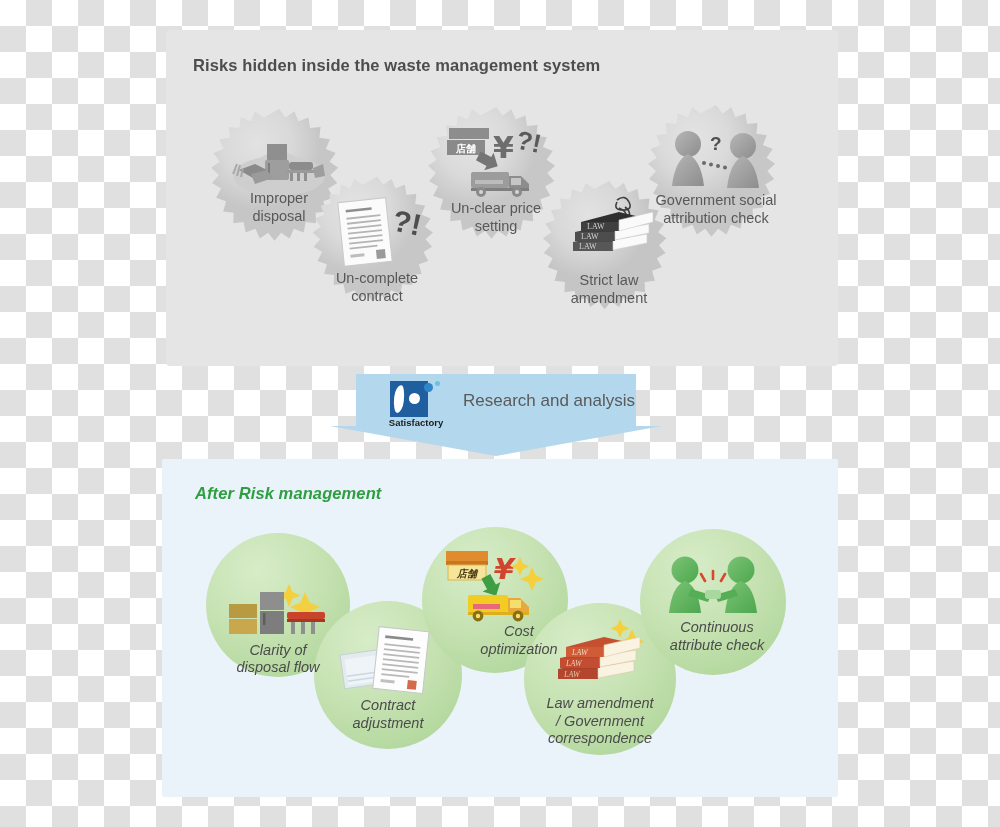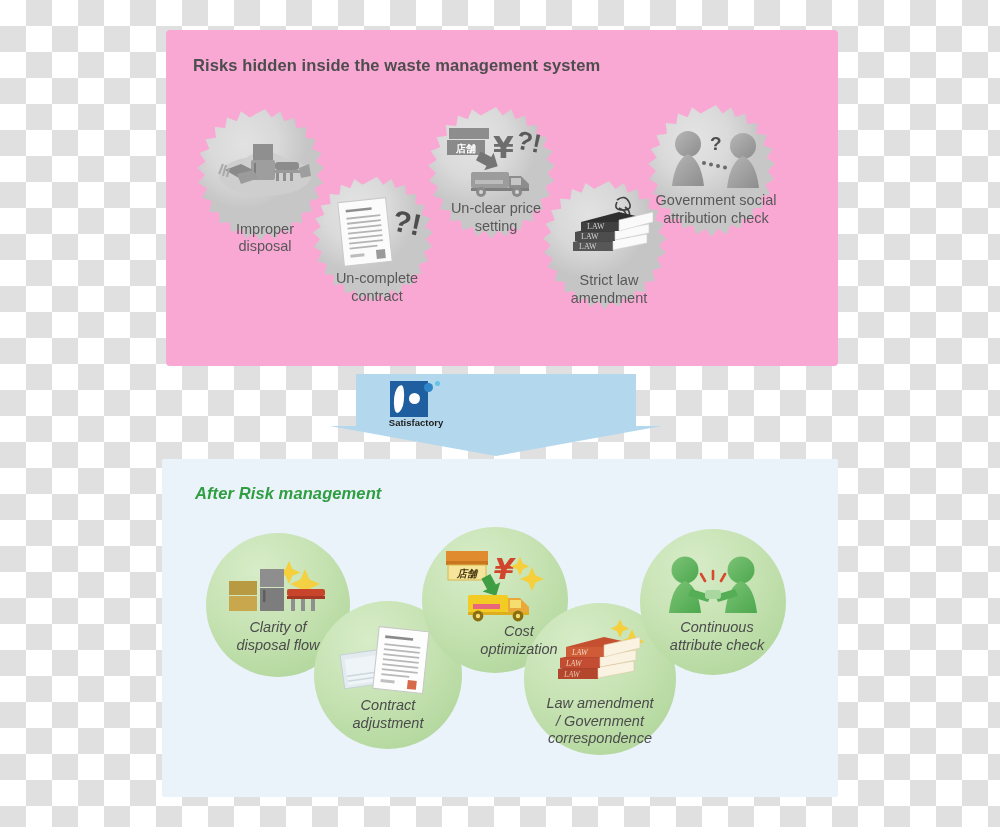--- a/index.html
+++ b/index.html
@@ -11,21 +11,21 @@
       linear-gradient(45deg,#e0e0e0 25%,transparent 25%,transparent 75%,#e0e0e0 75%),
       linear-gradient(45deg,#e0e0e0 25%,transparent 25%,transparent 75%,#e0e0e0 75%);
     background-size:52px 52px;
     background-position:0 0,26px 26px;
   }
 
   
   .panel{position:absolute;}
   #risk-panel{
     left:166px;top:30px;width:672px;height:336px;
-    background:#f9a8d4;border-radius:4px;
+    background:#e5e5e5;border-radius:4px;
   }
   #after-panel{
     left:162px;top:459px;width:676px;height:338px;
     background:#eaf2fa;border-radius:2px;font-style:italic;
   }
 
   .panel-title{
     position:absolute;font-size:16.5px;font-weight:bold;letter-spacing:.1px;
   }
   #risk-title{left:27px;top:26px;color:#4d4d4d;}
@@ -70,21 +70,21 @@
 
   svg{display:block;overflow:visible;}
 </style>
 </head>
 <body>
 
 <div class="panel" id="risk-panel">
 
   <div class="panel-title" id="risk-title">Risks hidden inside the waste management system</div>
 
-  <div class="bubble gray" style="left:24px;top:76px;width:150px;height:150px;justify-content:space-between;">
+  <div class="bubble gray" style="left:38px;top:76px;width:150px;height:150px;">
     <div class="blob">
       <svg viewBox="0 0 100 100" width="150" height="150" aria-hidden="true">
         <defs>
           <radialGradient id="gg1" cx="36%" cy="26%">
             <stop offset="0%" stop-color="#e2e2e2"></stop>
               <stop offset="55%" stop-color="#d9d9d9"></stop>
               <stop offset="100%" stop-color="#c6c6c6"></stop>
           </radialGradient>
         </defs>
         <polygon fill="url(#gg1)" points="50,2 54.4,7.6 60.2,3.5 63,10.1 69.6,7.6 70.7,14.7 77.7,14 76.9,21.1 83.9,22.1 81.3,28.7 87.8,31.3 83.7,37.1 89.4,41.2 84.2,46 88.8,51.3 82.8,55 86.1,61.2 79.5,63.5 81.4,70.4 74.4,71.2 74.7,78.2 67.8,77.4 66.4,84.3 59.9,81.9 57,88.3 51.4,84.5 47,89.9 42.7,84.5 37.2,88.3 34.3,81.9 27.8,84.3 26.4,77.4 19.5,78.2 19.8,71.2 12.8,70.4 14.7,63.5 8.1,61.2 11.4,55 5.4,51.3 10,46 4.8,41.2 10.5,37.1 6.4,31.3 12.9,28.7 10.3,22.1 17.3,21.1 16.5,14 23.5,14.7 24.6,7.6 31.2,10.1 34,3.5 39.8,7.6"></polygon>
@@ -283,27 +283,28 @@
 <div id="arrow-wrap">
   <div id="arrow-shape"></div>
   <div id="logo">
     <div id="logo-mark"></div>
     <div id="logo-swoosh"></div>
     <div id="logo-dot-white"></div>
     <div id="logo-dot-mid"></div>
     <div id="logo-dot-small"></div>
     <div id="logo-text">Satisfactory</div>
   </div>
+  <div id="arrow-label">Research and analysis</div>
 </div>
 
 <div class="panel" id="after-panel">
 
   <div class="panel-title" id="after-title">After Risk management</div>
 
-  <div class="bubble green" style="left:44px;top:74px;width:144px;height:144px;">
+  <div class="bubble green" style="left:44px;top:74px;width:144px;height:144px;justify-content:flex-end;">
     <div class="blob"></div>
     <div class="icon" style="margin-top:26px;">
       <svg width="102" height="58" viewBox="0 0 102 58">
         <g fill="#f5cf3c">
           <path d="M62 2 l3.4 8 l8 3.4 l-8 3.4 l-3.4 8 l-3.4 -8 l-8 -3.4 l8 -3.4 Z"></path>
           <path d="M78 10 l4.6 10.5 l10.5 4.6 l-10.5 4.6 l-4.6 10.5 l-4.6 -10.5 l-10.5 -4.6 l10.5 -4.6 Z" opacity=".95"></path>
         </g>
         <rect x="2" y="22" width="28" height="14" fill="#b89a42"></rect>
         <rect x="2" y="37" width="28" height="15" fill="#c9a84d"></rect>
         <rect x="33" y="10" width="24" height="18" fill="#8e8e8e"></rect>

